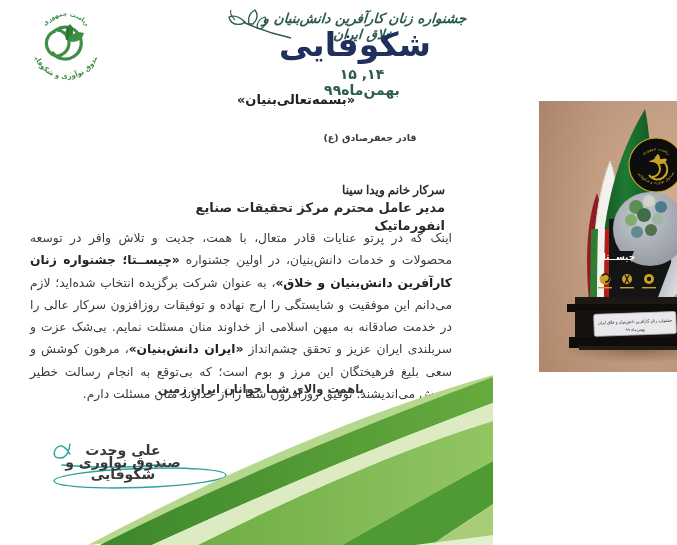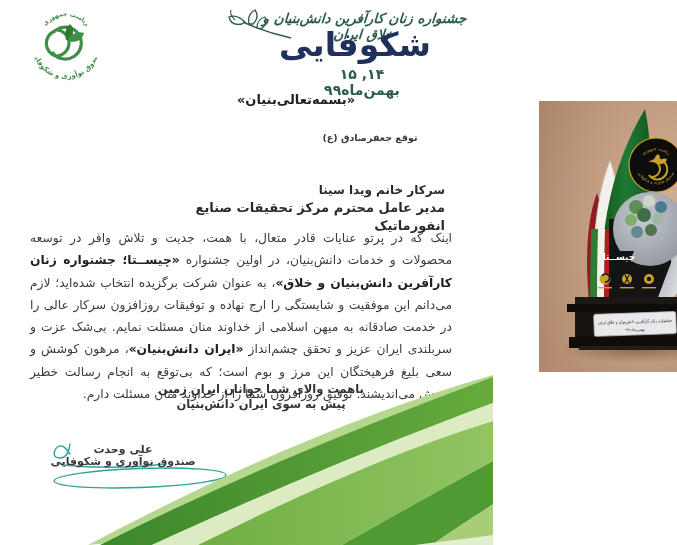--- a/index.html
+++ b/index.html
@@ -16,29 +16,29 @@
      font-size:33px;font-weight:bold;color:#20305c;letter-spacing:1px;line-height:38px;}
   #event-dates{right:66px;top:62px;width:110px;text-align:center;direction:rtl;
      font-size:14px;font-weight:bold;color:#2d5b4e;}
   #besmeleh{left:146px;top:92px;width:300px;text-align:center;direction:rtl;
      font-size:13px;font-weight:bold;color:#222;}
   #hadith-text{left:40px;top:114px;width:430px;text-align:center;direction:rtl;
      font-size:10.8px;font-weight:600;color:#3a3a3a;}
   #hadith-attribution{left:320px;top:132px;width:100px;text-align:center;direction:rtl;
      font-size:9.5px;font-weight:600;color:#3a3a3a;}
   #recipient{right:48px;top:181px;width:260px;direction:rtl;text-align:right;color:#2a2a2a;}
-  #recipient .r1{font-size:12px;font-weight:bold;line-height:18px;}
+  #recipient .r1{font-size:12px;font-weight:bold;line-height:18px;font-family:Liberation Serif, serif;}
   #recipient .r2{font-size:13px;font-weight:bold;line-height:18px;}
   #letter-body{right:41px;top:227px;width:422px;direction:rtl;text-align:justify;
      text-align-last:right;font-size:12.3px;line-height:22.3px;color:#3b3b3b;}
   #letter-body .b{font-weight:bold;color:#222;}
   #slogan{left:156px;top:382px;width:210px;text-align:center;direction:rtl;
      font-size:11.5px;font-weight:bold;color:#333;line-height:14.5px;}
   #signature{left:48px;top:444px;width:150px;text-align:center;direction:rtl;
-     font-size:11px;font-weight:bold;color:#3a3a3a;line-height:12px;}
+     font-size:14px;font-weight:bold;color:#3a3a3a;line-height:12px;}
   #signature-stroke{left:40px;top:432px;width:200px;height:60px;pointer-events:none;}
   #waves{left:0;top:375px;width:493px;height:170px;}
   
   #trophy-photo{left:493px;top:101px;width:184px;height:271px;
      background:linear-gradient(100deg,#bb9276 0%,#c89f82 30%,#cda687 70%,#c59c7e 100%);margin-left:46px;}
   #trophy-photo .vignette{left:0;top:0;width:100%;height:100%;
      background:radial-gradient(ellipse at 65% 40%,rgba(255,255,255,.10),rgba(70,40,20,.16) 95%);}
 </style>
 </head>
 <body>
@@ -74,32 +74,31 @@
         <path d="M32,20 q0,-9 8,-11 q3,7 -4,12 Z" fill="none" stroke="#2d5b4e" stroke-width="1.2"></path>
         <path d="M10,12 q-6,-6 -4,-10" fill="none" stroke="#2d5b4e" stroke-width="1.1"></path>
       </svg>
       <div id="festival-line" class="abs">جشنواره زنان کارآفرین دانش‌بنیان و خلاق ایران</div>
       <div id="brand-wordmark" class="abs">شکوفایی</div>
       <div id="event-dates" class="abs">۱۴, ۱۵ بهمن‌ماه۹۹</div>
     </div>
 
     <div id="besmeleh" class="abs">«بسمه‌تعالی‌بنیان»</div>
 
-    <div id="hadith-attribution" class="abs">توقع جعفرصادق (ع)</div>
+    <div id="hadith-attribution" class="abs">قادر جعفرصادق (ع)</div>
 
     <div id="recipient" class="abs">
       <div class="r1">سرکار خانم ویدا سینا</div>
       <div class="r2">مدیر عامل محترم مرکز تحقیقات صنایع انفورماتیک</div>
     </div>
 
     <div id="letter-body" class="abs"><span>اینک که در پرتو عنایات قادر متعال، با همت، جدیت و تلاش وافر در توسعه محصولات و خدمات دانش‌بنیان، در اولین جشنواره </span><span class="b">«چیســتا؛ جشنواره زنان کارآفرین دانش‌بنیان و خلاق»</span><span>، به عنوان شرکت برگزیده انتخاب شده‌اید؛ لازم می‌دانم این موفقیت و شایستگی را ارج نهاده و توفیقات روزافزون سرکار عالی را در خدمت صادقانه به میهن اسلامی از خداوند منان مسئلت نمایم. بی‌شک عزت و سربلندی ایران عزیز و تحقق چشم‌انداز </span><span class="b">«ایران دانش‌بنیان»</span><span>، مرهون کوشش و سعی بلیغ فرهیختگان این مرز و بوم است؛ که بی‌توقع به انجام رسالت خطیر خویش می‌اندیشند. توفیق روزافزون شما را از خداوند منان مسئلت دارم.</span></div>
 
     <div id="slogan" class="abs">
       <div>باهمت والای شما جوانان ایران زمین</div>
-      <div>پیش به سوی ایران دانش‌بنیان</div>
     </div>
 
     <svg id="signature-stroke" class="abs" viewBox="0 0 200 60">
       <g fill="none" stroke="#2fa39b" stroke-width="1.4" stroke-linecap="round">
         <path d="M30,22 q-9,-14 -15,-4 q-3,8 5,8 q7,0 9,-9 l1,-5"></path>
         <path d="M22,33 q55,5 102,-1"></path>
         <ellipse cx="100" cy="46" rx="86" ry="9.5" transform="rotate(-2 100 46)"></ellipse>
       </g>
     </svg>
     <div id="signature" class="abs">

